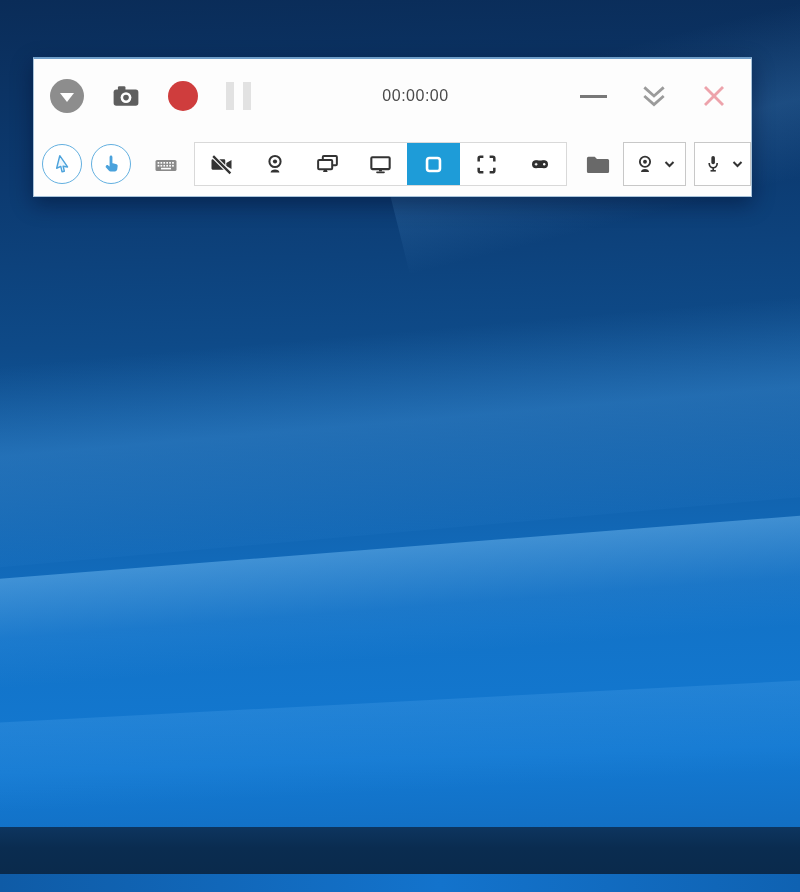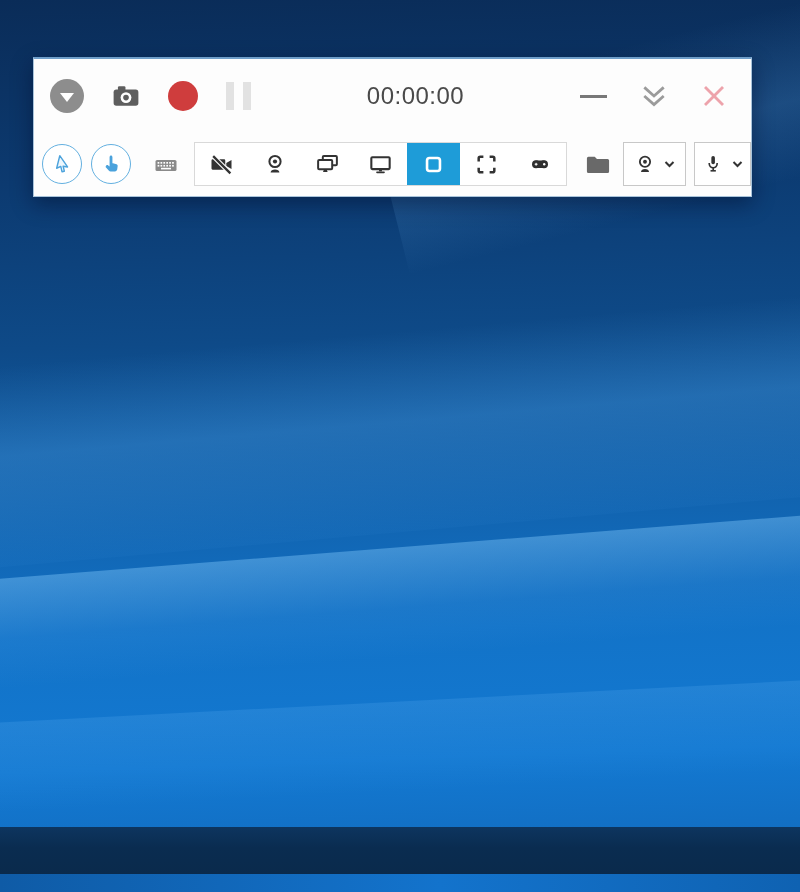--- a/index.html
+++ b/index.html
@@ -36,21 +36,21 @@
   .tleft{display:flex;align-items:center;gap:28px;}
   .tright{display:flex;align-items:center;gap:33px;}
   .iconbtn{background:none;border:none;padding:0;margin:0;cursor:pointer;
     display:flex;align-items:center;justify-content:center;}
   .menu-circle{width:34px;height:34px;border-radius:50%;background:#8d8d8d;}
   .menu-circle .tri{width:0;height:0;border-left:7px solid transparent;
     border-right:7px solid transparent;border-top:9px solid #fff;margin-top:2px;}
   .rec-dot{width:30px;height:30px;border-radius:50%;background:#cf3d3d;display:block;}
   .pause-bars{display:flex;gap:9px;}
   .pause-bars span{display:block;width:8px;height:28px;background:#e2e2e2;}
-  .timer{flex:1;text-align:center;font-size:24px;color:#4a4a4a;letter-spacing:.5px;}
+  .timer{flex:1;text-align:center;font-size:16px;color:#4a4a4a;letter-spacing:.5px;}
   .min-dash{width:27px;height:3px;background:#787878;display:block;}
   
   .circlebtn{width:40px;height:40px;border-radius:50%;background:#fff;
     border:1.6px solid #63b0e0;box-sizing:border-box;margin-right:9px;}
   .kb{margin:0 14px 0 14px;}
   .mode-group{display:flex;align-items:stretch;height:44px;box-sizing:border-box;
     border:1px solid #d9d9d9;background:#fff;margin-left:2px;}
   .mode-item{width:53px;display:flex;align-items:center;justify-content:center;
     background:transparent;border:none;padding:0;cursor:pointer;}
   .mode-item.selected{background:#1e9cd8;}

